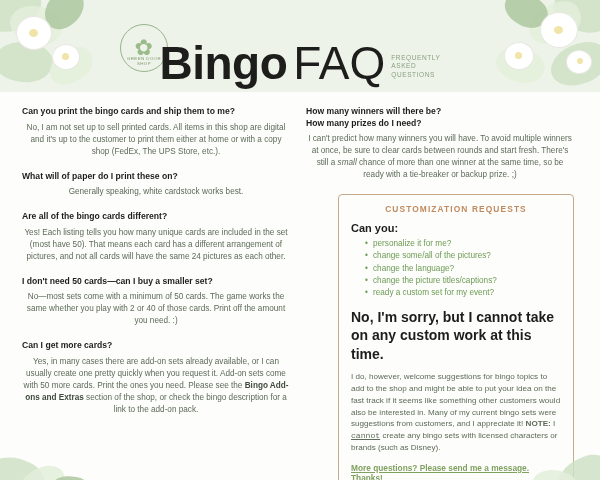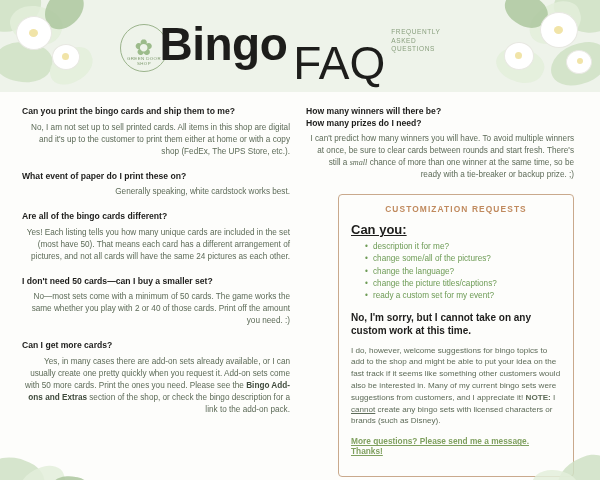--- a/index.html
+++ b/index.html
@@ -31,21 +31,21 @@
   }
   .header-inner {
     position: absolute;
     inset: 0;
     display: flex;
     align-items: center;
     justify-content: center;
   }
   .title-wrap {
     display: flex;
-    align-items: center;
+    align-items: flex-end;
     gap: 6px;
     transform: translateY(-2px);
   }
   .title-bingo {
     font-size: 46px;
     font-weight: bold;
     color: #1d1d1b;
     letter-spacing: -0.5px;
     line-height: 1;
   }
@@ -137,81 +137,80 @@
     color: #1d1d1b;
     margin: 0 0 4px 0;
     line-height: 1.35;
     white-space: pre-line;
   }
   .a {
     font-size: 8.2px;
     color: #5d6b58;
     margin: 0 0 13px 0;
     line-height: 1.46;
-    text-align: right;
-  }
-  .a em { font-style: italic; font-family: Liberation Serif, serif; }
+    text-align: center;
+  }
+  .a em { font-style: italic; }
   .a b { color: #3f4a3c; }
 
   
   .cust-box {
     border: 1.2px solid #c9a98c;
     border-radius: 4px;
     padding: 9px 12px 20px 12px;
     margin-top: 6px;
     box-sizing: border-box;
     margin-left: 32px;
   }
   .cust-title {
     text-align: center;
     color: #c08a5e;
     font-size: 8.4px;
     font-weight: bold;
     letter-spacing: 1.1px;
     margin-bottom: 8px;
   }
   .cust-lead {
-    font-size: 13px;
+    font-size: 11px;
     font-weight: bold;
     color: #1d1d1b;
     margin: 0 0 4px 0;
-    text-decoration: underline;
   }
   .cust-list {
     margin: 0 0 8px 0;
     padding-left: 14px;
     list-style: none;
   }
   .cust-list li {
     font-size: 8.2px;
     color: #6d9b55;
     line-height: 1.5;
     position: relative;
     padding-left: 8px;
   }
   .cust-list li:before {
     content: "\2022";
     position: absolute;
     left: 0;
     color: #6d9b55;
   }
   .cust-no {
-    font-size: 10px;
+    font-size: 14px;
     font-weight: bold;
     color: #1d1d1b;
     margin: 0 0 7px 0;
     line-height: 1.35;
   }
   .cust-note {
     font-size: 8.1px;
     color: #5d6b58;
     line-height: 1.46;
     margin: 0;
   }
-  .cust-note .u { text-decoration: underline; }
+  .cust-note .u { text-decoration: underline; font-family: Liberation Mono, monospace; }
   .cust-footer {
     margin-top: 9px;
     font-size: 8.3px;
     font-weight: bold;
     color: #7fa05f;
     text-decoration: underline;
   }
 
   
   .bottom-deco {
@@ -268,21 +267,21 @@
     </div>
   </div>
 
   <div class="body">
 
     <div class="col">
 
       <div class="q">Can you print the bingo cards and ship them to me?</div>
       <div class="a">No, I am not set up to sell printed cards. All items in this shop are digital and it's up to the customer to print them either at home or with a copy shop (FedEx, The UPS Store, etc.).</div>
 
-      <div class="q">What event of paper do I print these on?</div>
+      <div class="q">What will of paper do I print these on?</div>
       <div class="a">Generally speaking, white cardstock works best.</div>
 
       <div class="q">Are all of the bingo cards different?</div>
       <div class="a">Yes! Each listing tells you how many unique cards are included in the set (most have 50). That means each card has a different arrangement of pictures, and not all cards will have the same 24 pictures as each other.</div>
 
       <div class="q">I don't need 50 cards—can I buy a smaller set?</div>
       <div class="a">No—most sets come with a minimum of 50 cards. The game works the same whether you play with 2 or 40 of those cards. Print off the amount you need. :)</div>
 
       <div class="q">Can I get more cards?</div>
       <div class="a">Yes, in many cases there are add-on sets already available, or I can usually create one pretty quickly when you request it. Add-on sets come with 50 more cards. Print the ones you need. Please see the <b>Bingo Add-ons and Extras</b> section of the shop, or check the bingo description for a link to the add-on pack.</div>
@@ -292,21 +291,21 @@
     <div class="col">
 
       <div class="q">How many winners will there be?
 How many prizes do I need?</div>
       <div class="a">I can't predict how many winners you will have. To avoid multiple winners at once, be sure to clear cards between rounds and start fresh. There's still a <em>small</em> chance of more than one winner at the same time, so be ready with a tie-breaker or backup prize. ;)</div>
 
       <div class="cust-box">
         <div class="cust-title">CUSTOMIZATION REQUESTS</div>
         <div class="cust-lead">Can you:</div>
         <ul class="cust-list">
-          <li>description it for me?</li>
+          <li>personalize it for me?</li>
           <li>change some/all of the pictures?</li>
           <li>change the language?</li>
           <li>change the picture titles/captions?</li>
           <li>ready a custom set for my event?</li>
         </ul>
         <div class="cust-no">No, I'm sorry, but I cannot take on any custom work at this time.</div>
         <div class="cust-note">I do, however, welcome suggestions for bingo topics to add to the shop and might be able to put your idea on the fast track if it seems like something other customers would also be interested in. Many of my current bingo sets were suggestions from customers, and I appreciate it! <b>NOTE:</b> I <span class="u">cannot</span> create any bingo sets with licensed characters or brands (such as Disney).</div>
         <div class="cust-footer">More questions? Please send me a message. Thanks!</div>
       </div>
 

